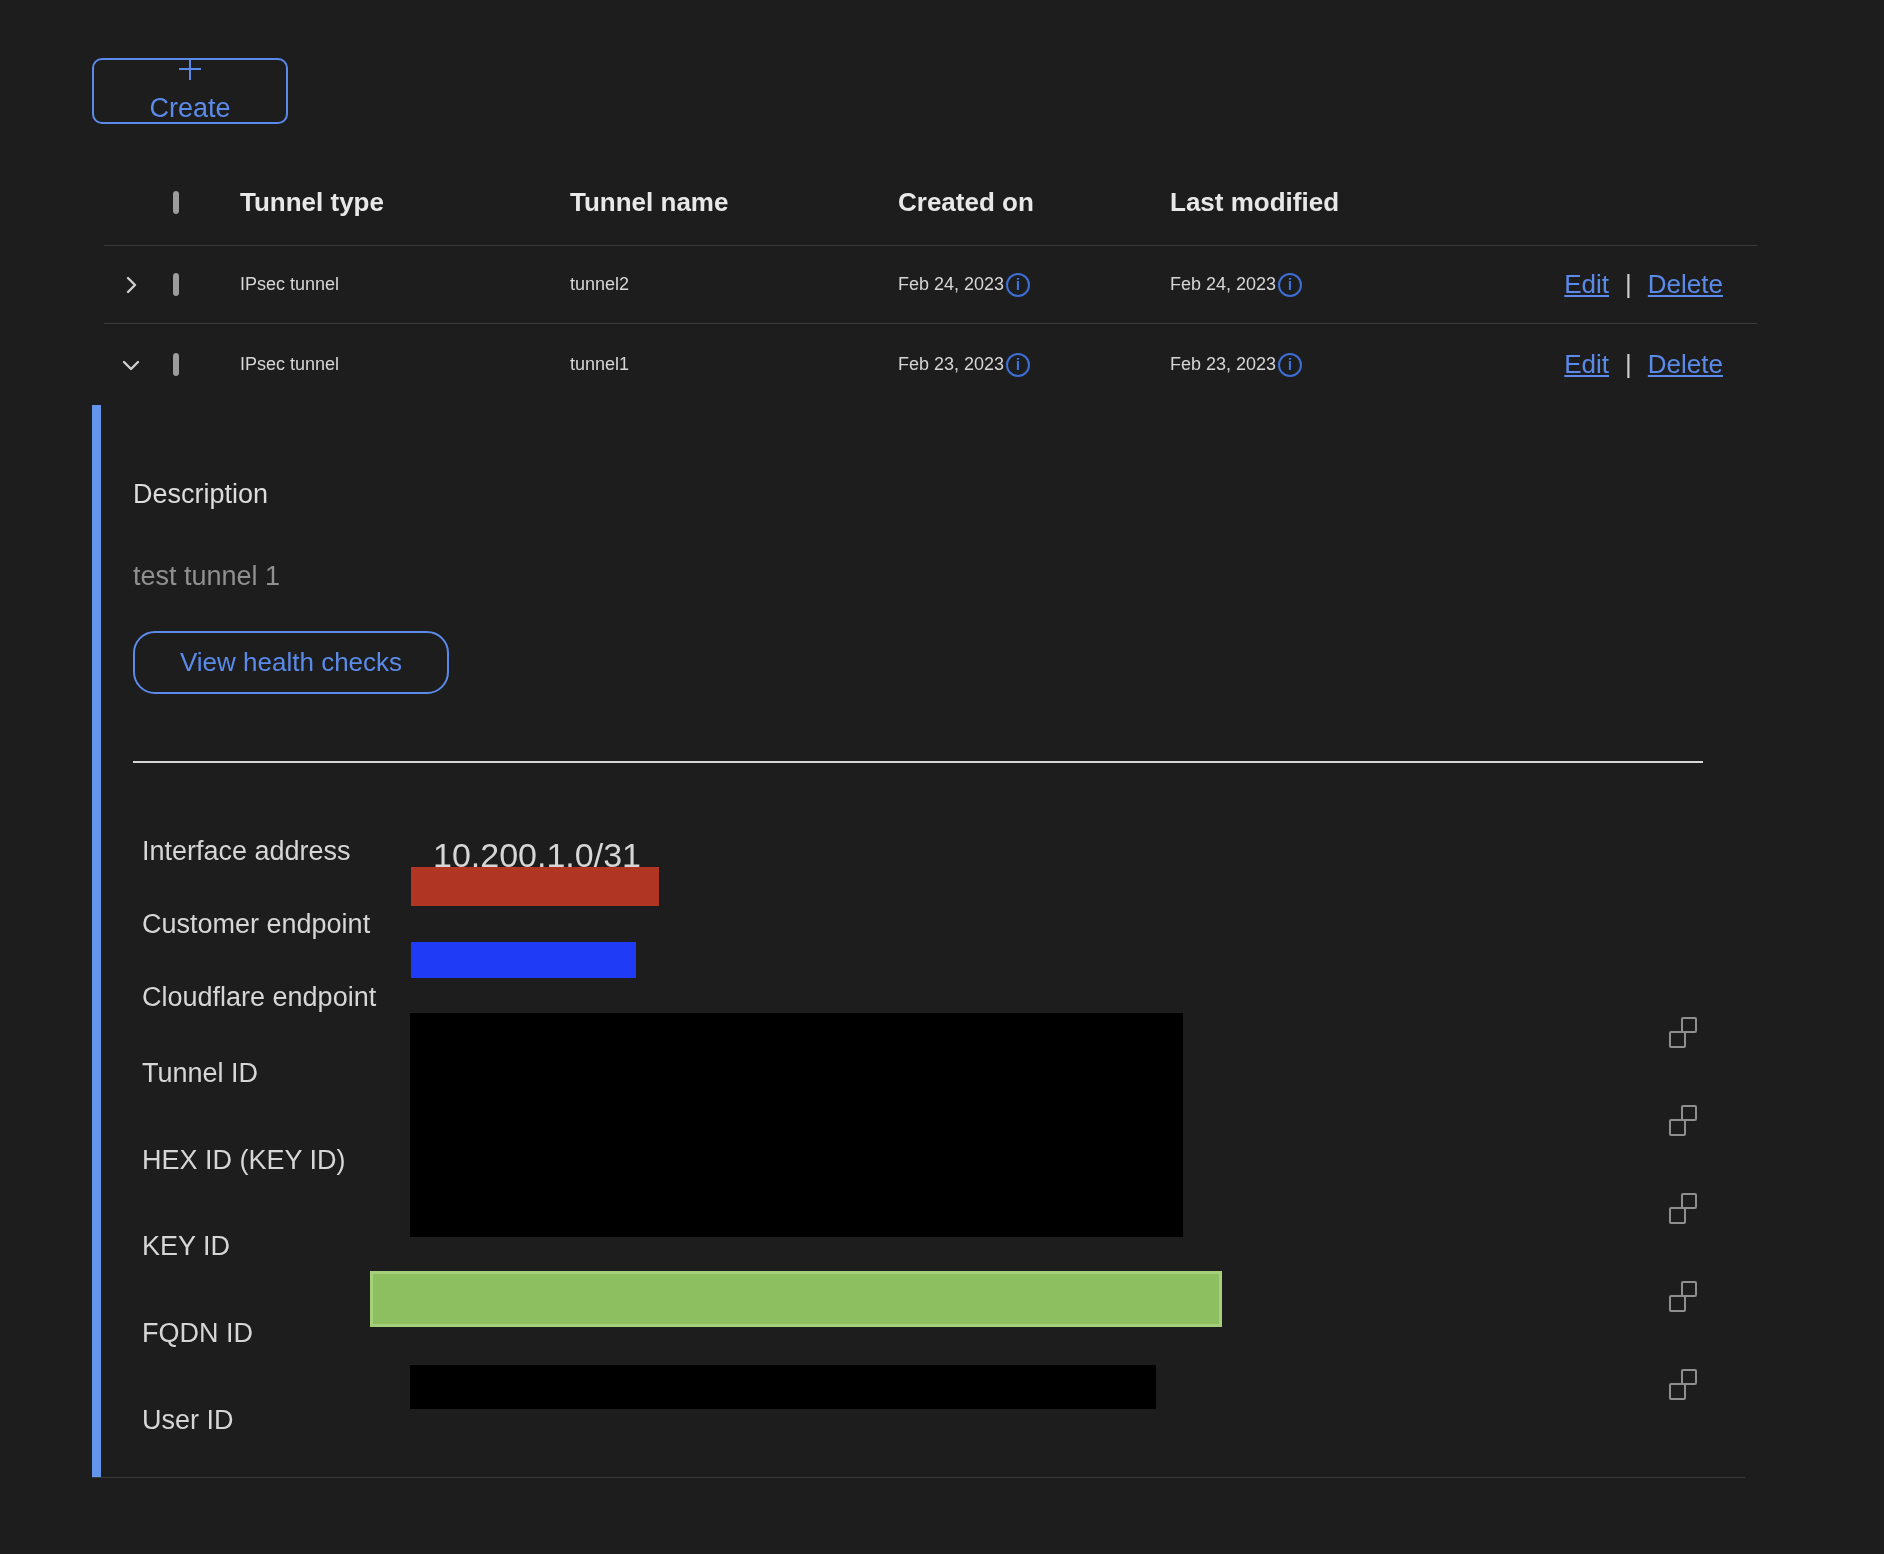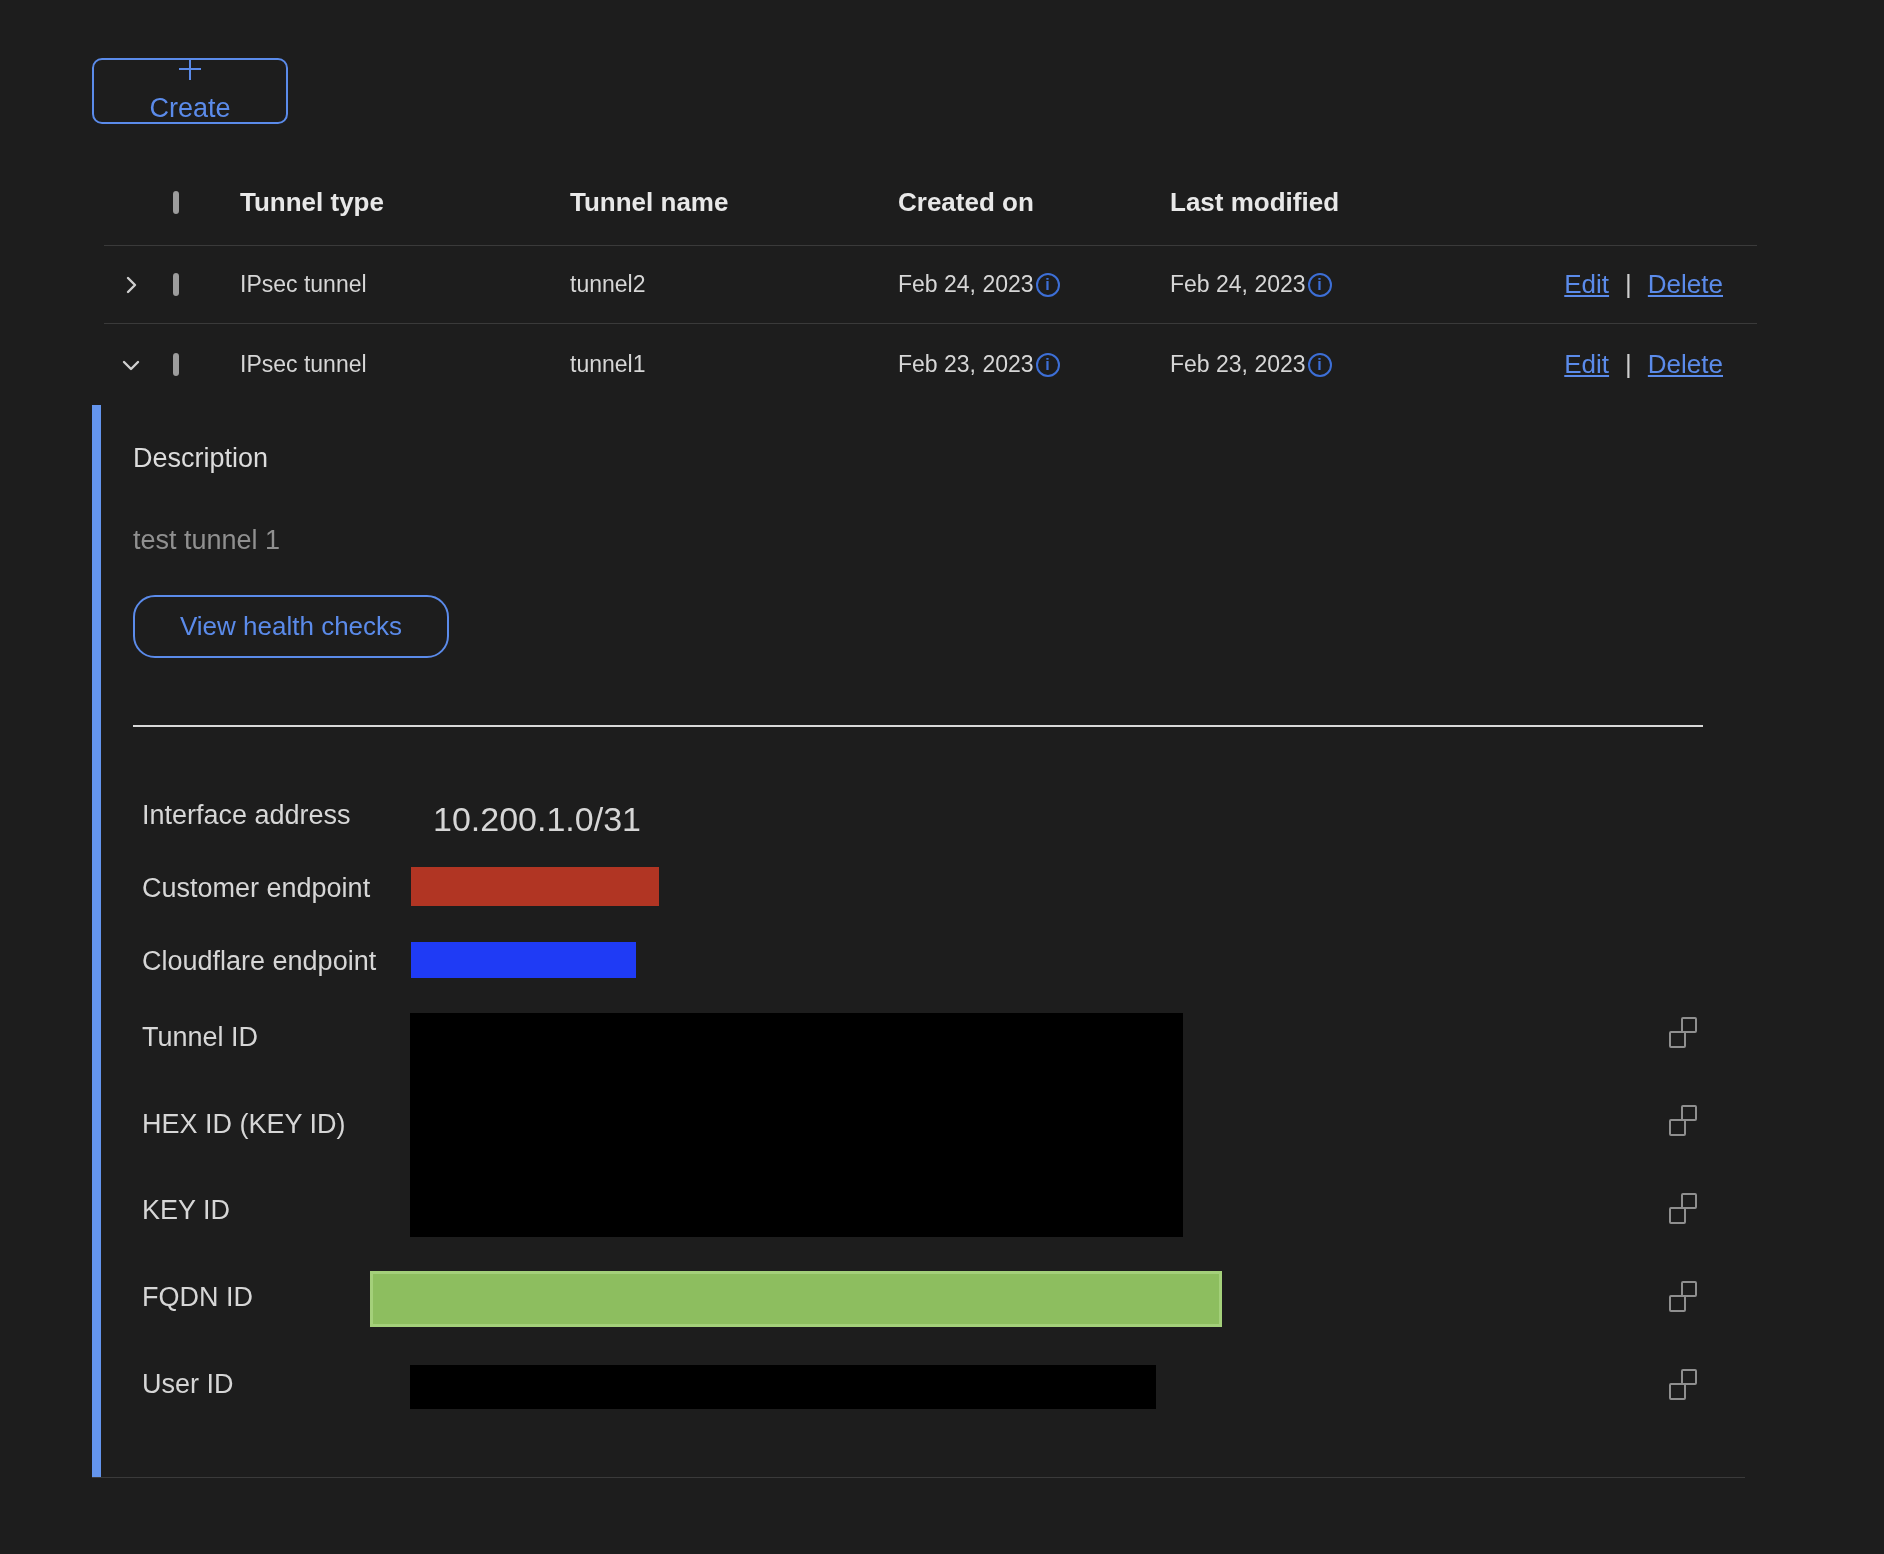--- a/index.html
+++ b/index.html
@@ -50,21 +50,21 @@
   .tunnel-table{position:absolute;left:104px;top:160px;width:1653px;}
   .trow{
     display:grid;
     grid-template-columns:48px 72px 330px 328px 272px 304px 1fr;
     align-items:center;
   }
   .trow.header{height:86px;border-bottom:1px solid var(--divider);}
   .trow.data1{height:78px;border-bottom:1px solid var(--divider);}
   .trow.data2{height:81px;}
   .th{font-size:26px;font-weight:bold;color:#e8e8e8;}
-  .td{font-size:23px;color:var(--text);}
+  .td{font-size:18px;color:var(--text);}
   .chev-cell{display:flex;align-items:center;padding-left:16px;}
   .chk{
     width:30px;height:32px;
     border:3px solid #9c9c9c;
     border-radius:9px;
     background:#070707;
     margin-left:21px;
     cursor:pointer;
   }
   .pad16{padding-left:16px;}
@@ -90,21 +90,21 @@
 
   
   .panel{
     position:absolute;left:92px;top:405px;width:1653px;height:1073px;
     border-bottom:1px solid var(--divider);
   }
   .panel-bar{
     position:absolute;left:0;top:0;width:9px;height:100%;
     background:var(--bar-blue);
   }
-  .panel .abs{position:absolute;}
+  .panel .abs{position:absolute;margin-top:36px;}
   .desc-label{left:41px;top:38px;font-size:27px;color:#dcdcdc;}
   .desc-value{left:41px;top:120px;font-size:27px;color:var(--text-dim);}
   .health-btn{
     left:41px;top:190px;width:316px;height:63px;
     border:2px solid var(--accent);border-radius:22px;
     background:transparent;color:var(--accent);
     font-size:26px;
     display:flex;align-items:center;justify-content:center;
     cursor:pointer;
     font-family:"Liberation Sans", sans-serif;

